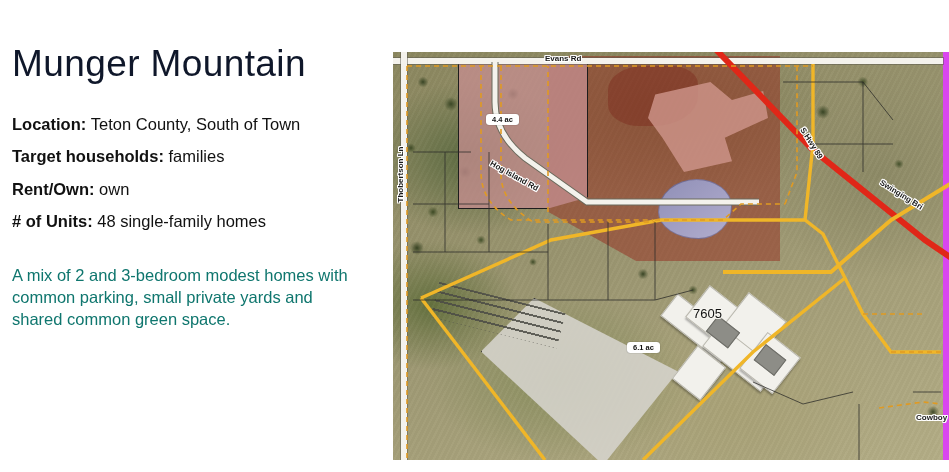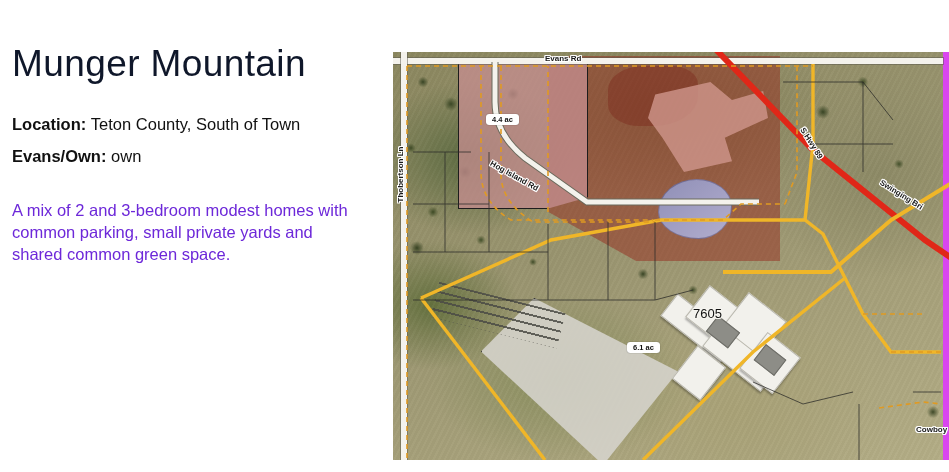--- a/index.html
+++ b/index.html
@@ -42,21 +42,21 @@
     line-height: 1.30;
     margin: 0 0 11px 0;
     color: #111111;
   }
   .spec-line .k { font-weight: bold; margin-top: 10px; }
   .spec-line .v { font-weight: normal; }
   #desc {
     margin: 32px 0 0 0;
     font-size: 16.5px;
     line-height: 1.33;
-    color: #6d28d9;
+    color: #0f766e;
     width: 345px;
   }
 
   
   #map-panel {
     position: absolute;
     left: 393px;
     top: 52px;
     width: 664px;
     height: 408px;
@@ -233,21 +233,21 @@
   }
   #lbl-evans   { left: 152px; top: 2px; }
   #lbl-robertson {
     left: -21px; top: 118px;
     transform: rotate(-90deg);
     transform-origin: center;
   }
   #lbl-hog { left: 100px; top: 107px; transform: rotate(29deg); transform-origin: left top; }
   #lbl-hwy89 { left: 413px; top: 74px; transform: rotate(58deg); transform-origin: left top; }
   #lbl-swinging { left: 490px; top: 126px; transform: rotate(32deg); transform-origin: left top; }
-  #lbl-cowboy { left: 497px; top: 373px; padding-left: 26px; }
+  #lbl-cowboy { left: 497px; top: 361px; padding-left: 26px; }
   #lbl-7605 {
     left: 300px; top: 254px;
     font-size: 13px;
     font-weight: normal;
     color: #111;
     text-shadow: -1px -1px 0 #f6f5f0, 1px -1px 0 #f6f5f0, -1px 1px 0 #f6f5f0, 1px 1px 0 #f6f5f0;
   }
   #chip-44 { left: 93px; top: 62px; }
   #chip-61 { left: 234px; top: 290px; text-align: center; }
 </style>
@@ -257,25 +257,31 @@
 <div id="slide">
 
   <div id="text-col">
 
     <h1 id="page-title">Munger Mountain</h1>
 
     <p class="spec-line">
       <span class="k">Location</span><span class="k">: </span><span class="v">Teton County, South of Town</span>
     </p>
 
-
     <p class="spec-line">
-      <span class="k">Evans/Own</span><span class="k">: </span><span class="v">own</span>
+      <span class="k">Target households</span><span class="k">: </span><span class="v">families</span>
     </p>
 
+    <p class="spec-line">
+      <span class="k">Rent/Own</span><span class="k">: </span><span class="v">own</span>
+    </p>
+
+    <p class="spec-line">
+      <span class="k"># of Units:</span><span class="k"> </span><span class="v">48 single-family homes</span>
+    </p>
 
     <p id="desc">A mix of 2 and 3-bedroom modest homes with common parking, small private yards and shared common green space.</p>
   </div>
 
   <div id="map-panel">
 
     <div class="layer" id="aerial-base"></div>
     <div class="layer" id="aerial-tex"></div>
     <div class="layer" id="veg"></div>
     <div class="layer" id="water"></div>

